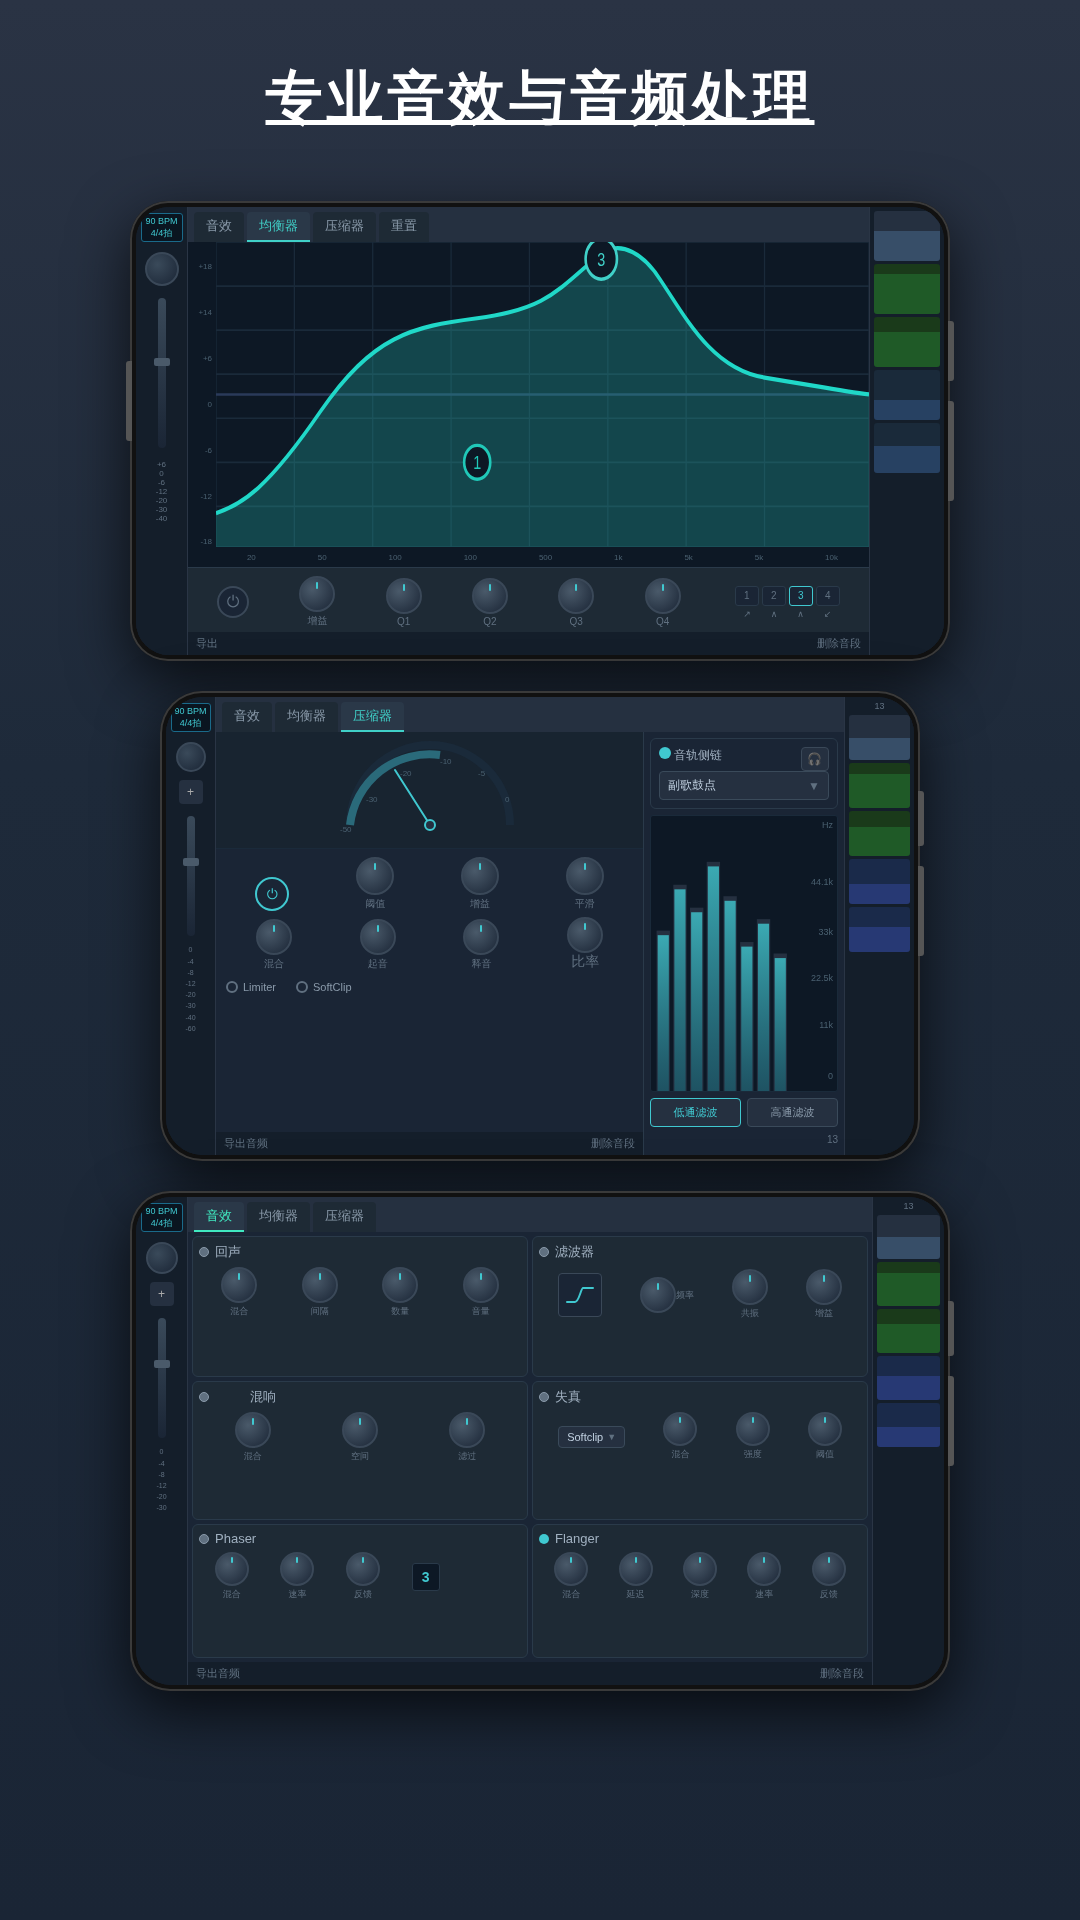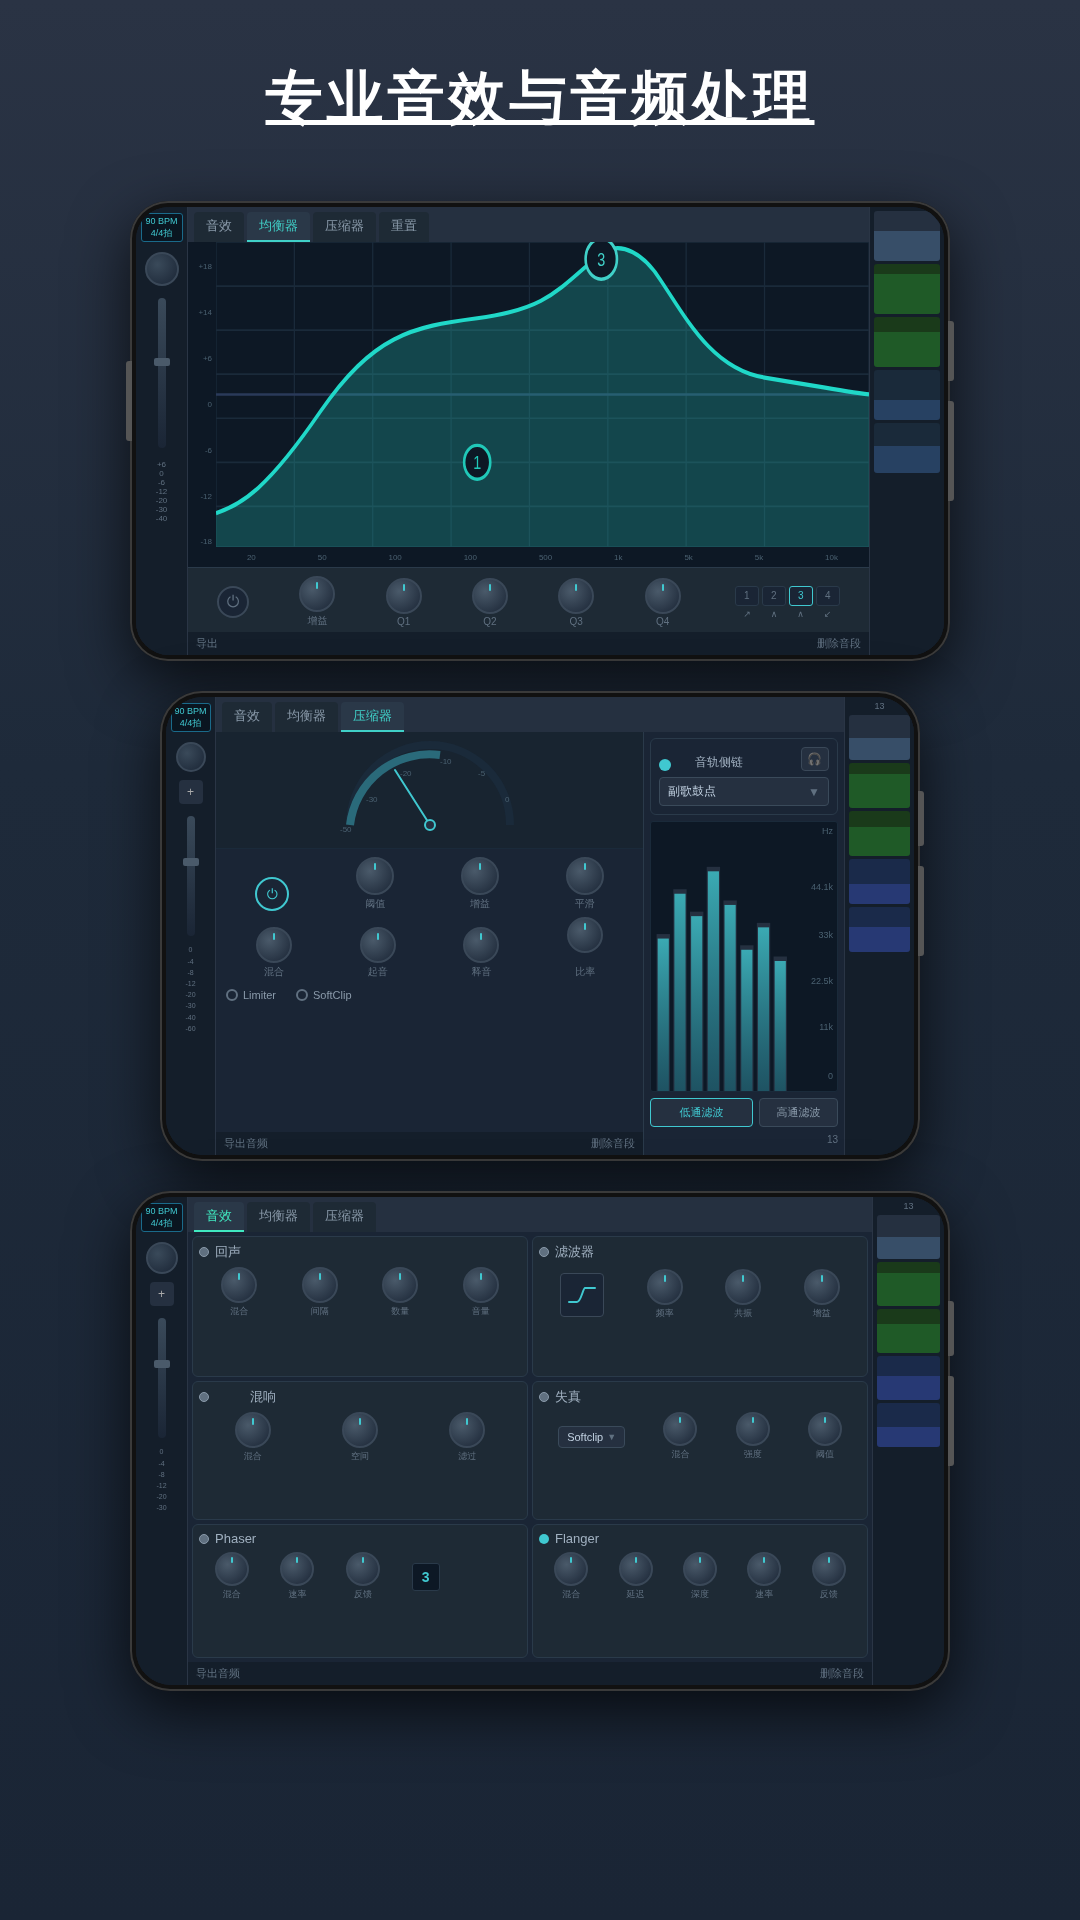--- a/index.html
+++ b/index.html
@@ -379,21 +379,21 @@
               <div style="display:flex; flex-direction:column; align-items:center;">
                 <div style="width:36px; height:36px; border-radius:50%; background:radial-gradient(circle at 35% 35%, #4a5a6a, #1a2535); border:2px solid #3a4858; position:relative;">
                     <div style="position:absolute; top:4px; left:50%; transform:translateX(-50%); width:2px; height:7px; background:#40c8d0; border-radius:2px;"></div>
                   </div>
                 <div style="color:#607080; font-size:10px; margin-top:2px;">释音</div>
               </div>
               <div style="display:flex; flex-direction:column; align-items:center;">
                 <div style="width:36px; height:36px; border-radius:50%; background:radial-gradient(circle at 35% 35%, #4a5a6a, #1a2535); border:2px solid #3a4858; position:relative;">
                     <div style="position:absolute; top:4px; left:50%; transform:translateX(-50%); width:2px; height:7px; background:#40c8d0; border-radius:2px;"></div>
                   </div>
-                <div style="color:#607080; font-size:10px; margin-top:12px;">比率</div>
+                <div style="color:#607080; font-size:14px; margin-top:0;">比率</div>
               </div>
             </div>
 
             <div style="display:flex; gap:20px; padding:6px 10px;">
               <div style="display:flex; align-items:center; gap:5px;">
                 <div style="width:12px; height:12px; border-radius:50%; border:2px solid #607080;"></div>
                 <span style="color:#8a9aaa; font-size:11px;">Limiter</span>
               </div>
               <div style="display:flex; align-items:center; gap:5px;">
                 <div style="width:12px; height:12px; border-radius:50%; border:2px solid #607080;"></div>
@@ -403,21 +403,21 @@
 
             <div style="display:flex; justify-content:space-between; padding:4px 8px; background:#141e2a; flex-shrink:0; margin-top:auto;">
               <span style="color:#607080; font-size:11px;">导出音频</span>
               <span style="color:#607080; font-size:11px;">删除音段</span>
             </div>
           </div>
 
           <div style="width:200px; flex-shrink:0; display:flex; flex-direction:column; padding:6px;">
 
             <div style="background:#1a2535; border:1px solid #2a3a4a; border-radius:6px; padding:8px; margin-bottom:6px;">
-              <div style="display:flex; align-items:flex-end; gap:24px; margin-bottom:6px;">
+              <div style="display:flex; align-items:flex-start; gap:3px; ">
                 <div style="width:12px; height:12px; border-radius:50%; background:#40c8d0;"></div>
                 <span style="color:#a0b0c0; font-size:12px;">音轨侧链</span>
                 <div style="margin-left:auto; width:28px; height:24px; background:#253040; border:1px solid #3a4858; border-radius:4px; display:flex; align-items:center; justify-content:center; color:#607080; font-size:12px; cursor:pointer;">🎧</div>
               </div>
               <div style="background:#253040; border:1px solid #3a4a5a; border-radius:4px; padding:5px 8px; color:#c0d0e0; font-size:12px; display:flex; align-items:center; justify-content:space-between; cursor:pointer;">
                 <span>副歌鼓点</span>
                 <span style="color:#607080;">▼</span>
               </div>
             </div>
 
@@ -449,21 +449,21 @@
                 <defs>
                   <linearGradient id="specGrad" x1="0" y1="0" x2="0" y2="1">
                     <stop offset="0%" stop-color="#40c8d0" stop-opacity="0.8"></stop>
                     <stop offset="100%" stop-color="#1a6a7a" stop-opacity="0.6"></stop>
                   </linearGradient>
                 </defs>
               </svg>
             </div>
 
             <div style="display:flex; gap:6px; margin-top:6px;">
-              <div style="flex:1; padding:6px 12px; background:#253040; border:1px solid #40c8d0; border-radius:4px; color:#40c8d0; font-size:11px; text-align:center; cursor:pointer;">低通滤波</div>
+              <div style="flex:1; padding:6px 0; background:#253040; border:1px solid #40c8d0; border-radius:4px; color:#40c8d0; font-size:11px; text-align:center; cursor:pointer;">低通滤波</div>
               <div style="flex:1; padding:6px 0; background:#253040; border:1px solid #3a4a5a; border-radius:4px; color:#8a9aaa; font-size:11px; text-align:center; cursor:pointer;">高通滤波</div>
             </div>
 
             <div style="text-align:right; padding:2px 0;">
               <span style="color:#607080; font-size:10px;">13</span>
             </div>
           </div>
         </div>
       </div>
 
@@ -566,21 +566,21 @@
               <div style="width:10px; height:10px; border-radius:50%; background:#607080; border:1px solid #8a9aaa;"></div>
               <span style="color:#a0b0c0; font-size:13px;">滤波器</span>
             </div>
             <div style="display:flex; align-items:center; justify-content:space-around;">
 
               <div style="width:44px; height:44px; background:#1a2535; border:1px solid #3a4858; border-radius:4px; display:flex; align-items:center; justify-content:center;">
                 <svg width="30" height="30" viewBox="0 0 30 30">
                   <path d="M2,22 L10,22 C14,22 16,8 18,8 L28,8" fill="none" stroke="#40c8d0" stroke-width="2" stroke-linecap="round"></path>
                 </svg>
               </div>
-              <div style="display:flex; flex-direction:column; align-items:center;">
+              <div style="display:flex; align-items:center;">
                 <div style="width:36px; height:36px; border-radius:50%; background:radial-gradient(circle at 35% 35%, #4a5a6a, #1a2535); border:2px solid #3a4858; position:relative;">
                     <div style="position:absolute; top:4px; left:50%; transform:translateX(-50%); width:2px; height:7px; background:#40c8d0; border-radius:2px;"></div>
                   </div>
                 <div style="color:#607080; font-size:9px; margin-top:2px;">频率</div>
               </div>
               <div style="display:flex; flex-direction:column; align-items:center;">
                 <div style="width:36px; height:36px; border-radius:50%; background:radial-gradient(circle at 35% 35%, #4a5a6a, #1a2535); border:2px solid #3a4858; position:relative;">
                     <div style="position:absolute; top:4px; left:50%; transform:translateX(-50%); width:2px; height:7px; background:#40c8d0; border-radius:2px;"></div>
                   </div>
                 <div style="color:#607080; font-size:9px; margin-top:2px;">共振</div>

